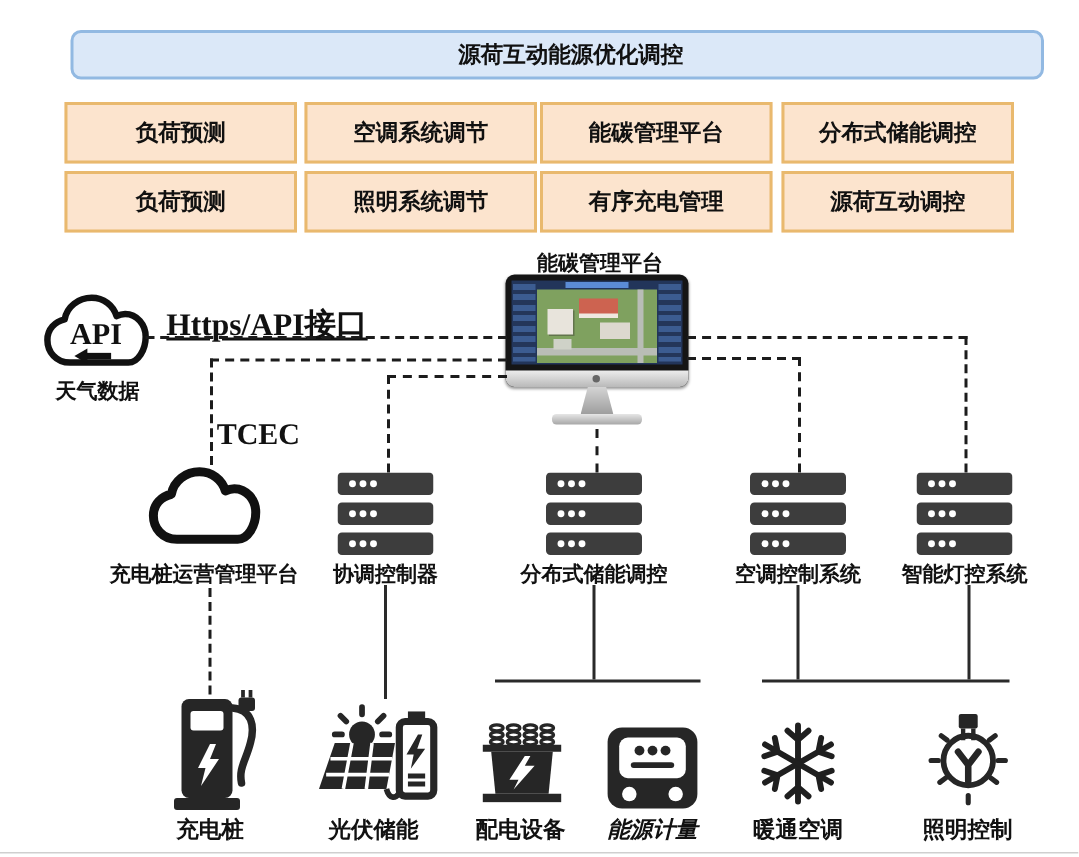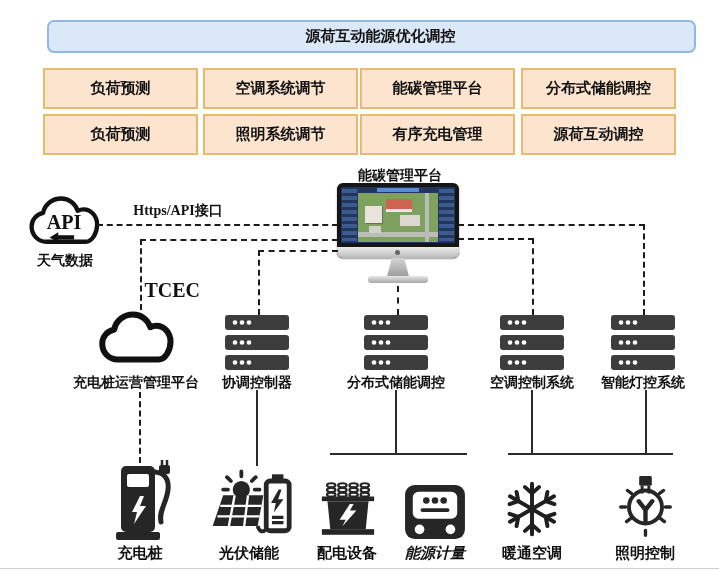--- a/index.html
+++ b/index.html
@@ -95,21 +95,21 @@
 </div>
 
 <svg class="abs" style="left:28px;top:194px;" width="72" height="58" viewBox="0 0 100 80">
   <path d="M 80,66 H 26 C 13,66 5,56 5,45 C 5,35 12,28 21,26 C 23,14 34,6 46,6 C 57,6 66,13 69,23 C 71,22 74,21 77,21 C 88,21 96,31 96,42 C 96,54 89,66 80,66 Z" fill="#fff" stroke="#111" stroke-width="6" stroke-linejoin="round"></path>
   <text x="50" y="49" text-anchor="middle" font-family="Liberation Serif, DejaVu Serif, serif" font-size="28" font-weight="bold" fill="#111">API</text>
   <path d="M 64,60 H 40" stroke="#111" stroke-width="6" fill="none"></path>
   <polygon points="30,60 42,53 42,67" fill="#111"></polygon>
 </svg>
 <div class="abs lbl" style="left:25px;top:252px;width:80px;">天气数据</div>
 
-<div class="abs lbl serif" style="left:108px;top:202px;width:140px;font-size:14px;">Https/API接口</div>
+<div class="abs lbl serif" style="left:108px;top:202px;width:140px;font-size:21px;text-decoration:underline;">Https/API接口</div>
 <div class="abs lbl serif" style="left:140px;top:279px;width:60px;font-size:20px;text-align:right;">TCEC</div>
 
 <div class="abs hdash" style="left:97px;top:224px;width:241px;"></div>
 <div class="abs hdash" style="left:140px;top:239px;width:198px;"></div>
 <div class="abs vdash" style="left:140px;top:239px;height:71px;"></div>
 <div class="abs hdash" style="left:258px;top:250px;width:80px;"></div>
 <div class="abs vdash" style="left:258px;top:250px;height:65px;"></div>
 <div class="abs vdash" style="left:397px;top:286px;height:29px;"></div>
 <div class="abs hdash" style="left:458px;top:224px;width:187px;"></div>
 <div class="abs vdash" style="left:643px;top:224px;height:91px;"></div>

